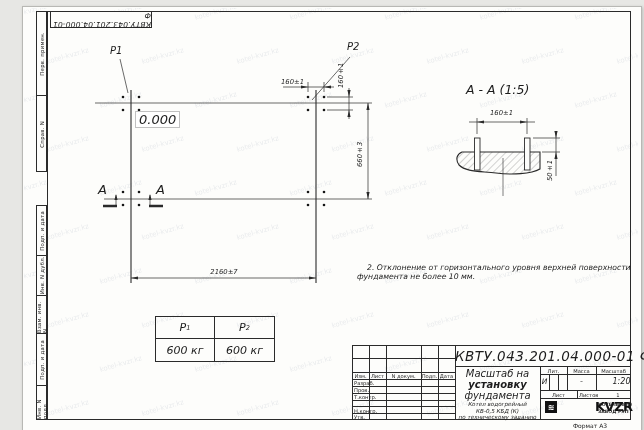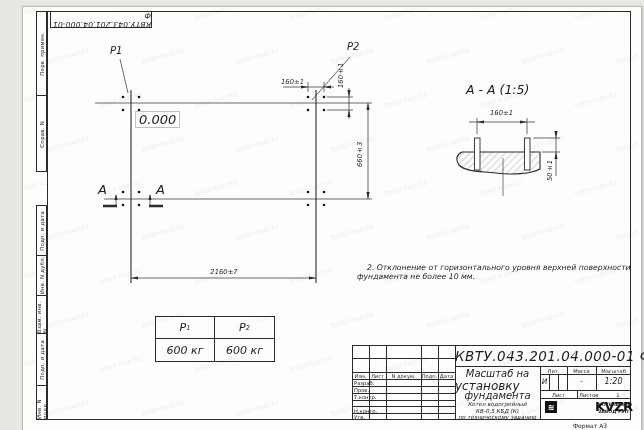--- a/index.html
+++ b/index.html
@@ -291,31 +291,31 @@
   <span class="lbl tb-small" style="left:386px;top:373px;width:35px;text-align:center;">N докум.</span>
   <span class="lbl tb-small" style="left:421px;top:373px;width:17px;text-align:center;">Подп.</span>
   <span class="lbl tb-small" style="left:438px;top:373px;width:17px;text-align:center;">Дата</span>
   <span class="lbl tb-small" style="left:354px;top:380px;">Разраб.</span>
   <span class="lbl tb-small" style="left:354px;top:387px;">Пров.</span>
   <span class="lbl tb-small" style="left:354px;top:394px;">Т.контр.</span>
   <span class="lbl tb-small" style="left:354px;top:401px;"></span>
   <span class="lbl tb-small" style="left:354px;top:407.5px;">Н.контр.</span>
   <span class="lbl tb-small" style="left:354px;top:414px;">Утв.</span>
   <span class="lbl" style="left:455px;top:368px;width:85px;text-align:center;font-size:10px;">Масштаб на</span>
-  <span class="lbl" style="left:455px;top:379px;width:85px;text-align:left;font-size:12px;">установку</span>
+  <span class="lbl" style="left:455px;top:379px;width:85px;text-align:center;font-size:10px;font-weight:bold;">установку</span>
   <span class="lbl" style="left:455px;top:390px;width:85px;text-align:center;font-size:10px;">фундамента</span>
   <span class="lbl" style="left:455px;top:401px;width:85px;text-align:center;font-size:5.6px;">Котел водогрейный</span>
   <span class="lbl" style="left:455px;top:407.5px;width:85px;text-align:center;font-size:5.6px;">КВ-0,5 КБД (К)</span>
   <span class="lbl" style="left:455px;top:414px;width:85px;text-align:center;font-size:5.6px;">по техническому заданию</span>
   <span class="lbl tb-small" style="left:540px;top:367.5px;width:27px;text-align:center;">Лит.</span>
   <span class="lbl tb-small" style="left:567px;top:367.5px;width:29px;text-align:center;">Масса</span>
   <span class="lbl tb-small" style="left:596px;top:367.5px;width:35px;text-align:center;">Масштаб</span>
   <span class="lbl" style="left:540px;top:377px;width:9px;text-align:center;font-size:7.5px;">И</span>
   <span class="lbl" style="left:567px;top:377px;width:29px;text-align:center;font-size:8px;">-</span>
-  <span class="lbl" style="left:596px;top:377px;width:35px;text-align:center;font-size:8px;">1:20</span>
+  <span class="lbl" style="left:596px;top:377px;width:35px;text-align:center;font-size:8px;padding-left:8px;">1:20</span>
   <span class="lbl tb-small" style="left:540px;top:391.5px;width:37px;text-align:center;">Лист</span>
   <span class="lbl tb-small" style="left:579px;top:391.5px;">Листов</span>
   <span class="lbl tb-small" style="left:610px;top:391.5px;width:16px;text-align:center;">1</span>
   <div class="kvzr-logo">≋</div>
   <span class="kvzr-text">KVZR</span>
   <span class="kvzr-co" style="left:598px;top:402px;">КОТЕЛЬНЫЙ</span>
   <span class="kvzr-co" style="left:598px;top:409px;">ЗАВОД РЭП</span>
   <span class="lbl" style="left:558px;top:421.5px;width:64px;text-align:center;font-size:6px;font-style:normal;">Формат А3</span>
 </div>
 

